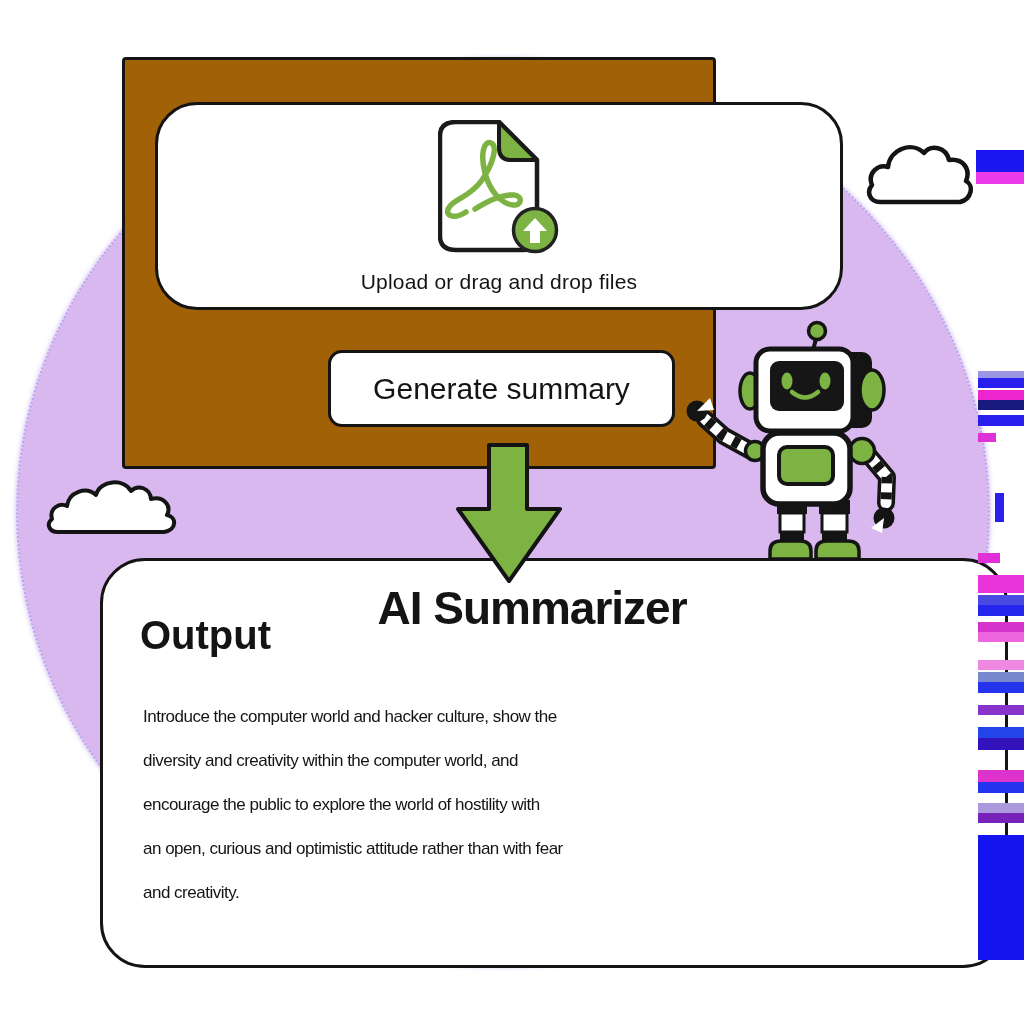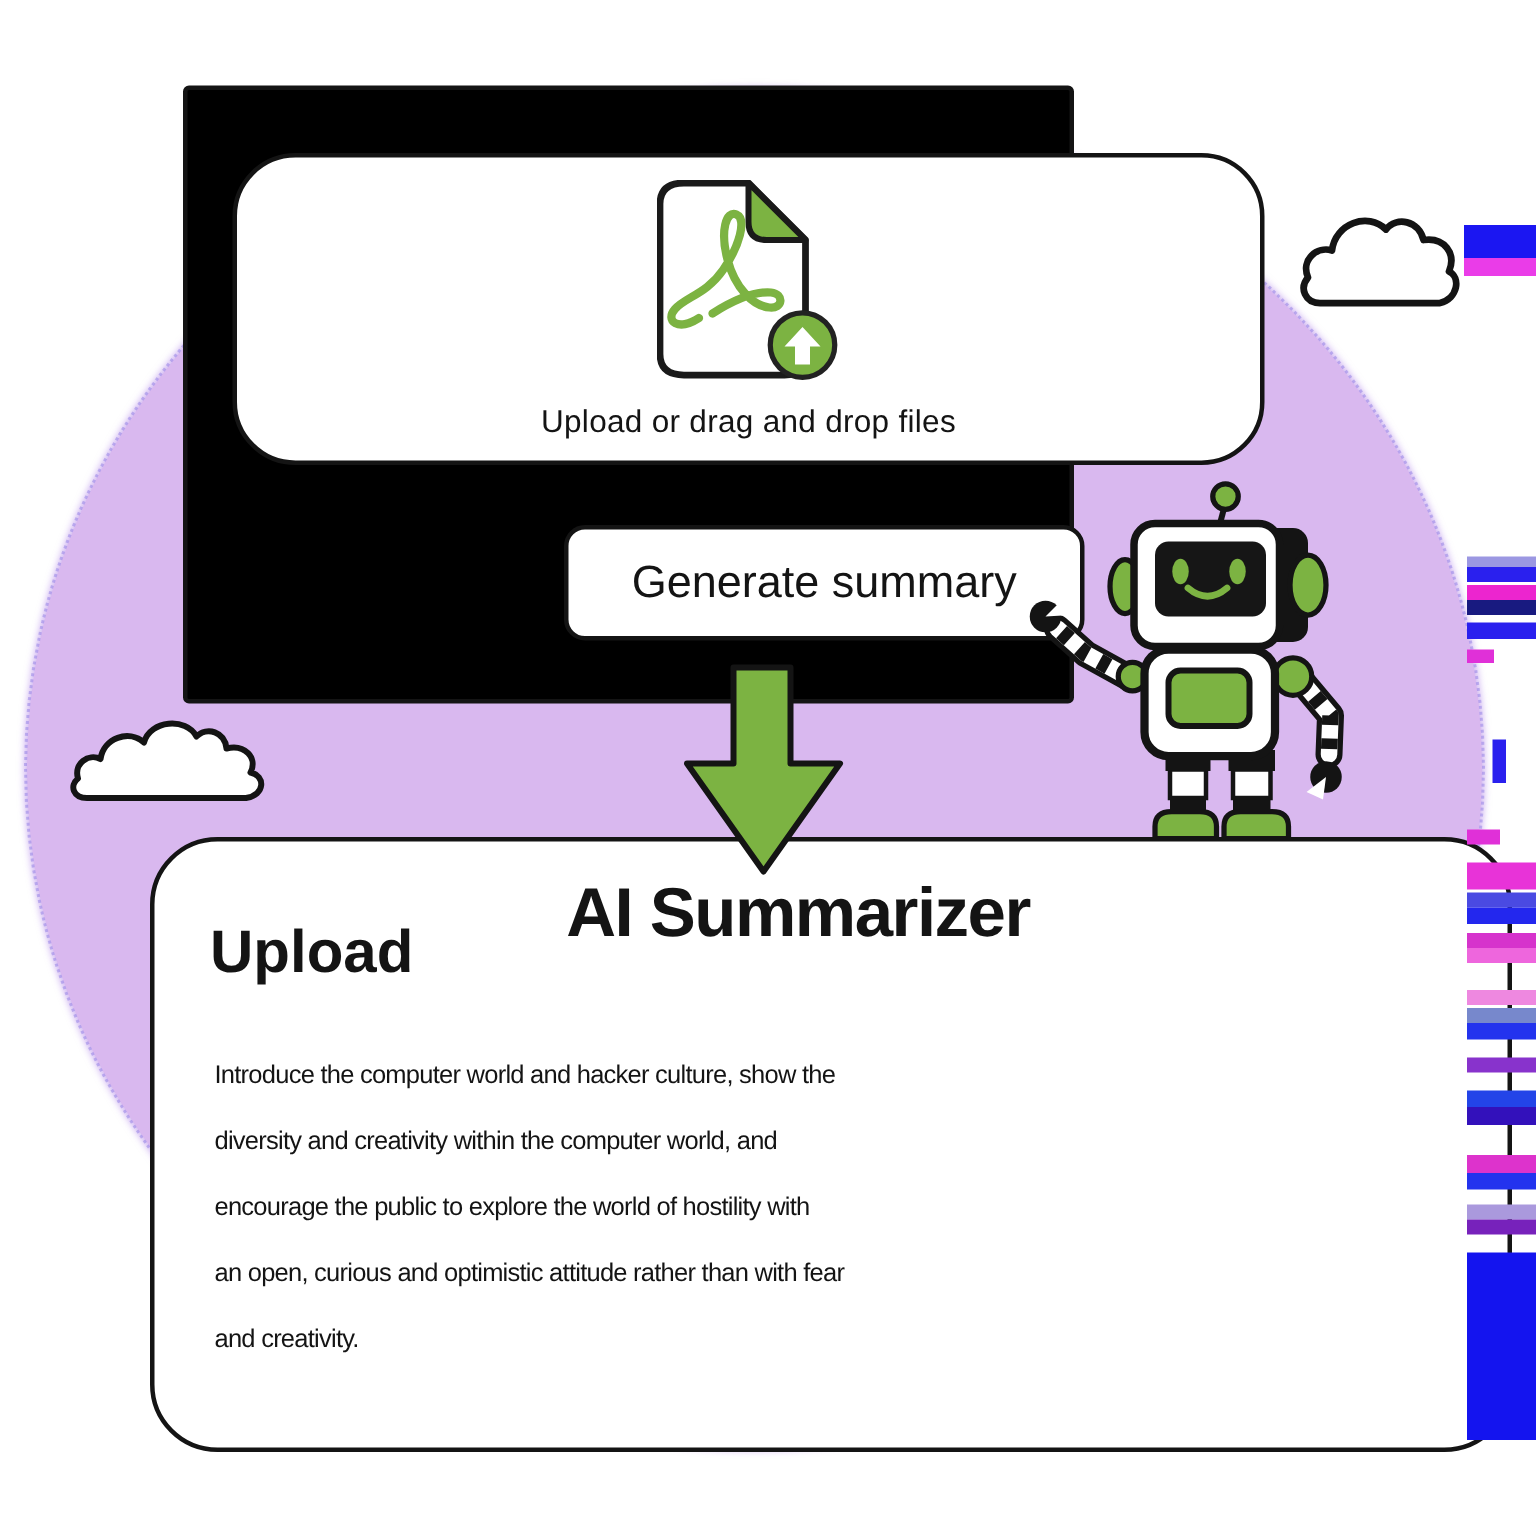--- a/index.html
+++ b/index.html
@@ -17,39 +17,38 @@
     background:#d9b8ef;border-radius:50%;
     box-shadow:0 0 5px 2px rgba(170,120,230,.55);
     outline:2px dotted rgba(110,90,220,.35);
     filter:blur(.4px);
     z-index:1;
   }
 
   
   .top-card{
     left:122px;top:57px;width:594px;height:412px;
-    background:#000000;border:3px solid #141414;border-radius:4px;
+    background:#a16207;border:3px solid #141414;border-radius:4px;
     box-sizing:border-box;z-index:2;
   }
   .dropzone{
     position:absolute;left:30px;top:42px;width:688px;height:208px;
     border:3px solid #141414;border-radius:42px;box-sizing:border-box;
     display:flex;flex-direction:column;align-items:center;padding-top:15px;
     background:#fff;
   }
   .dropzone-label{
     margin-top:14px;font-size:21px;letter-spacing:.2px;color:#141414;
   }
   .generate-btn{
     position:absolute;left:203px;top:290px;width:347px;height:77px;
     background:#fff;border:3px solid #141414;border-radius:14px;box-sizing:border-box;
     display:flex;align-items:center;justify-content:center;
     font-size:30px;color:#141414;cursor:pointer;
     font-family:"Liberation Sans", sans-serif;
-    margin-left:48px;
   }
 
   .bottom-card{
     left:100px;top:558px;width:908px;height:410px;
     background:#fff;border:3px solid #141414;border-radius:45px;
     box-sizing:border-box;z-index:4;
   }
   .app-title{
     position:absolute;left:0;right:44px;top:20px;text-align:center;
     font-size:46px;font-weight:700;letter-spacing:-1px;color:#141414;
@@ -150,21 +149,21 @@
   <ellipse cx="872" cy="390" rx="12" ry="20" fill="#7cb342" stroke="#141414" stroke-width="3.5"></ellipse>
   <rect x="756" y="349" width="97" height="82" rx="14" fill="#ffffff" stroke="#141414" stroke-width="5"></rect>
   <rect x="770" y="361" width="74" height="50" rx="9" fill="#161616"></rect>
   <ellipse cx="787" cy="381" rx="5.5" ry="8.5" fill="#7cb342"></ellipse>
   <ellipse cx="825" cy="381" rx="5.5" ry="8.5" fill="#7cb342"></ellipse>
   <path d="M792 392 Q805 403 818 392" stroke="#7cb342" stroke-width="4.5" fill="none" stroke-linecap="round"></path>
 </svg>
 
 <div class="abs bottom-card">
   <div class="app-title">AI Summarizer</div>
-  <div class="output-heading">Upload</div>
+  <div class="output-heading">Output</div>
   <div class="summary">
     <div>Introduce the computer world and hacker culture, show the</div>
     <div>diversity and creativity within the computer world, and</div>
     <div>encourage the public to explore the world of hostility with</div>
     <div>an open, curious and optimistic attitude rather than with fear</div>
     <div>and creativity.</div>
   </div>
 </div>
 
 <svg class="abs flow-arrow" width="160" height="160" viewBox="440 430 160 160">

